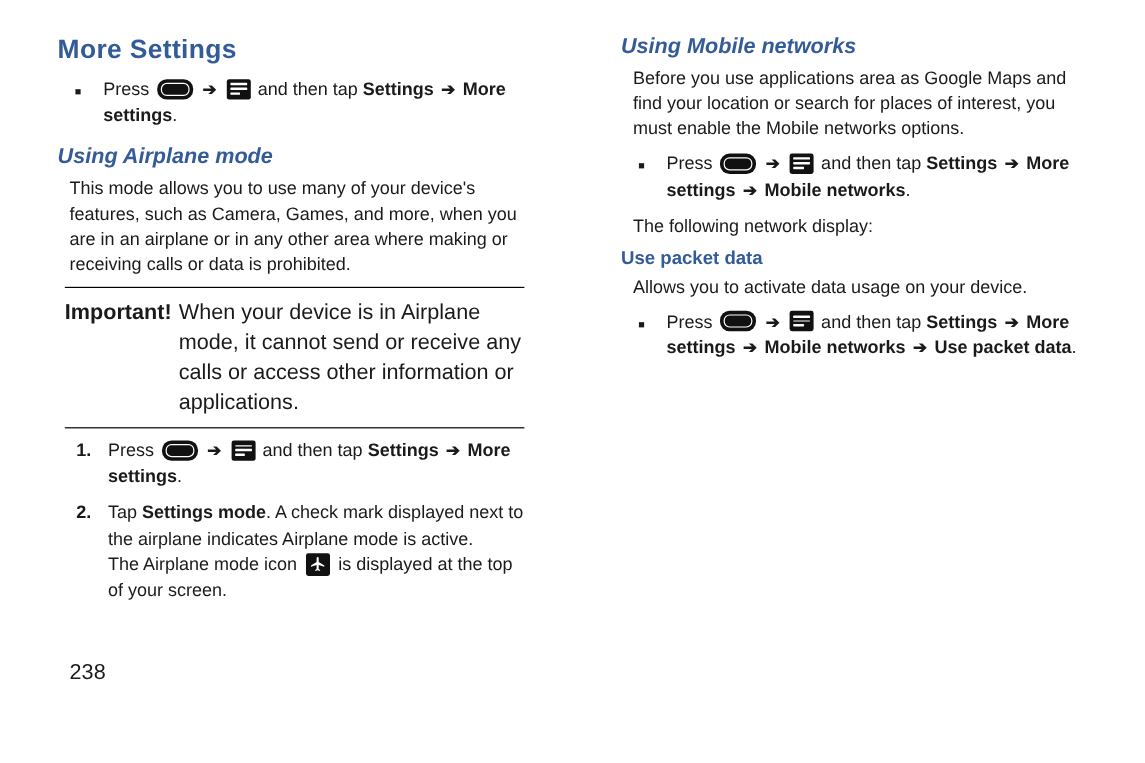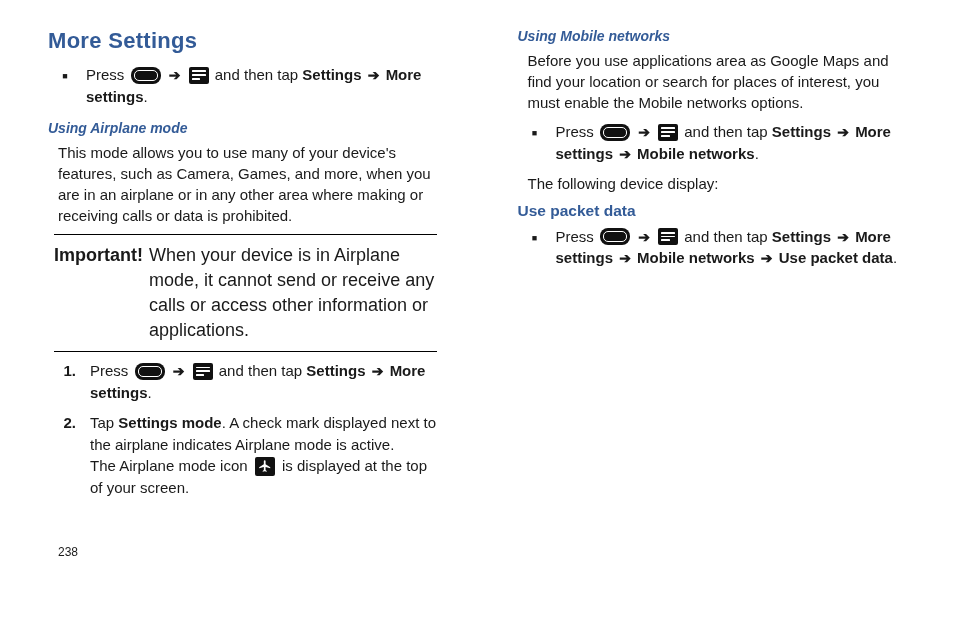--- a/index.html
+++ b/index.html
@@ -26,21 +26,21 @@
       color: #335b97;
       font-size: 22px;
       font-weight: 900;
       font-style: normal;
       margin-bottom: 10px;
       letter-spacing: 0.3px;
       font-stretch: condensed;
     }
     .h3 {
       color: #335b97;
-      font-size: 14px;
+      font-size: 18px;
       font-weight: 700;
       font-style: italic;
       margin-top: 12px;
       margin-bottom: 6px;
       font-stretch: condensed;
     }
     .h4 {
       color: #335b97;
       font-size: 15.5px;
       font-weight: 700;
@@ -168,21 +168,21 @@
     }
     .airplane-icon svg {
       width: 14px;
       height: 14px;
       display: block;
     }
     .bold {
       font-weight: 700;
     }
     .page-num {
-      font-size: 12px;
+      font-size: 18px;
       margin-top: 46px;
       margin-left: 10px;
       font-stretch: condensed;
     }
   </style>
 </head>
 <body>
 
 <div class="columns">
 
@@ -277,23 +277,24 @@
           <span>and then tap</span>
           <span class="bold">Settings</span>
           <span class="arrow bold">➔</span>
           <span class="bold">More settings</span>
           <span class="arrow bold">➔</span>
           <span class="bold">Mobile networks</span>.
         </span>
       </li>
     </ul>
 
-    <p>The following device display:</p>
+    <p>The following network display:</p>
 
     <div class="h4">Use packet data</div>
+    <p>Allows you to activate data usage on your device.</p>
 
     <ul class="bullet-list">
       <li>
         <span class="marker">■</span>
         <span class="li-body">
           <span>Press</span>
           <span class="icon home-icon"></span>
           <span class="arrow">➔</span>
           <span class="icon menu-icon">
               <span></span>

